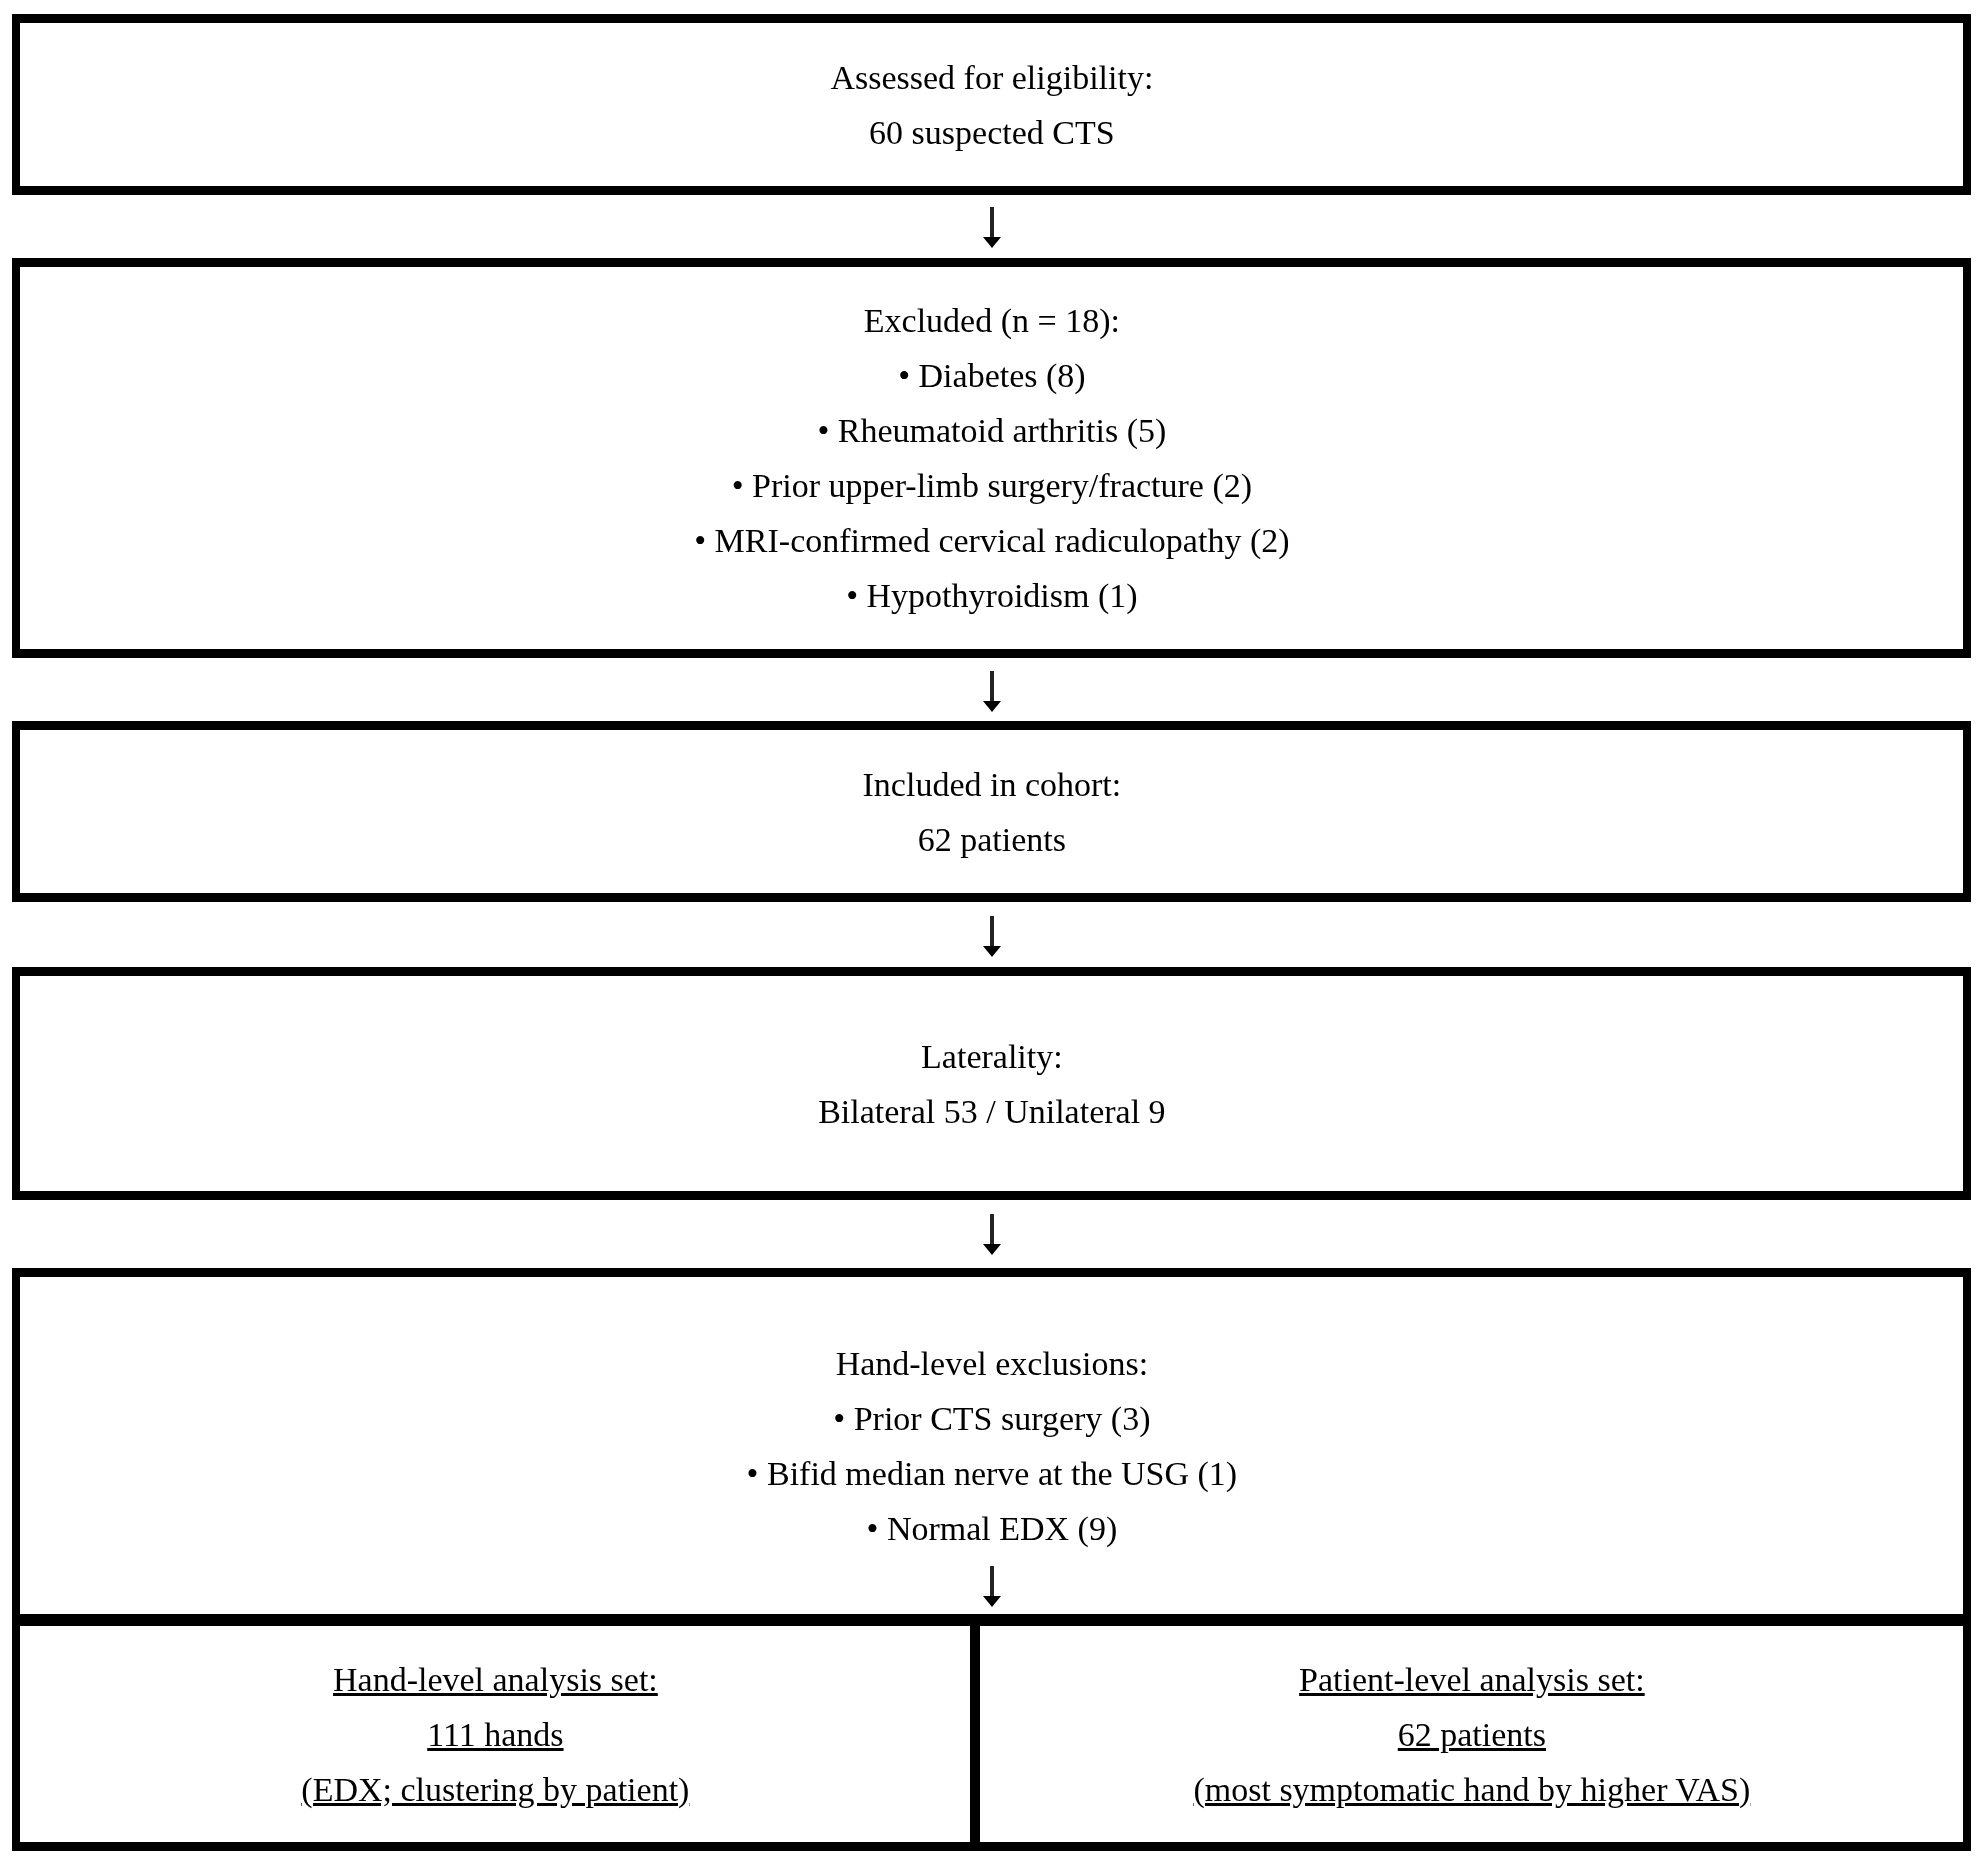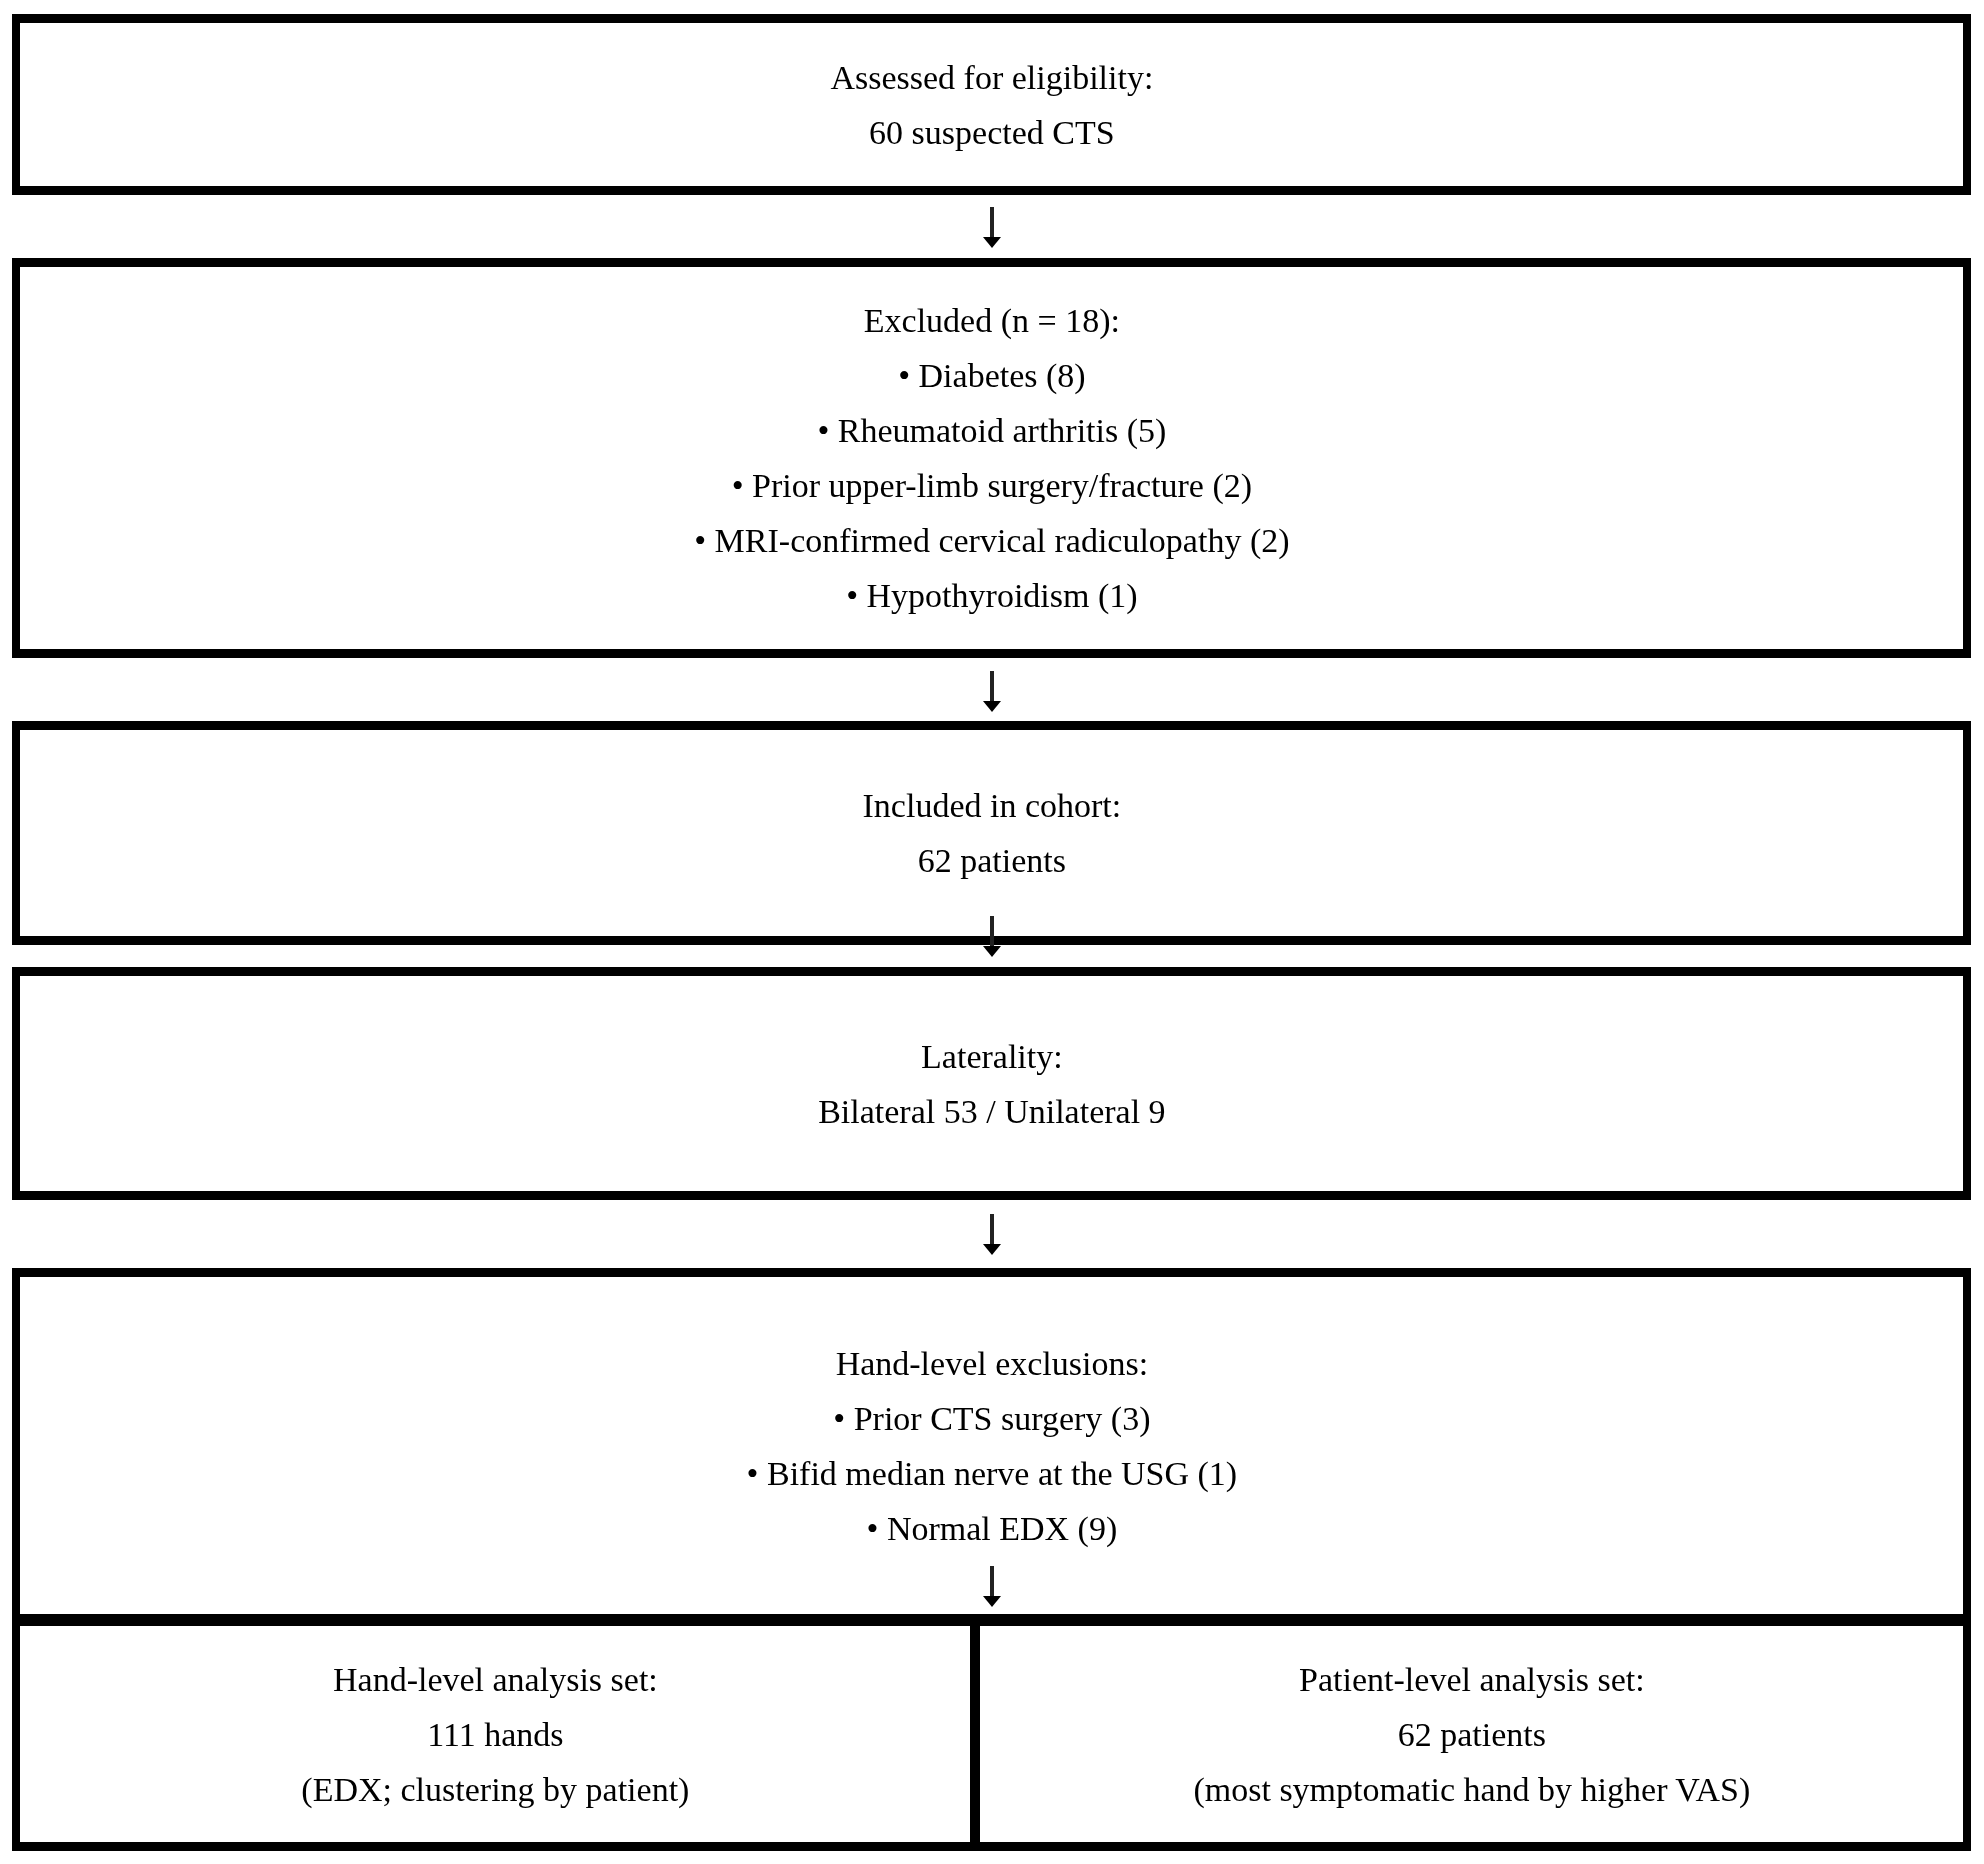--- a/index.html
+++ b/index.html
@@ -13,21 +13,21 @@
   .line { font-size:34px; line-height:55px; white-space:nowrap; }
   .arrow { position:absolute; left:992px; width:0; }
   .arrow .shaft { position:absolute; left:-1.6px; width:3.1px; background:#222; }
   .arrow .head { position:absolute; left:-9.3px; width:0; height:0;
                  border-left:9.3px solid transparent; border-right:9.3px solid transparent;
                  border-top:11.4px solid #000; }
   .split { position:absolute; left:12.4px; width:1959px; box-sizing:border-box;
            border-left:8.8px solid #000; border-right:8.8px solid #000;
            border-top:9.8px solid #000; border-bottom:9.8px solid #000; display:flex; }
   .cell { flex:1; display:flex; flex-direction:column; justify-content:center;
-          align-items:center; text-align:right; }
+          align-items:center; text-align:right;text-decoration:underline; }
   .cell.left { border-right:10.4px solid #000; flex:0 0 960px; box-sizing:border-box; }
 </style>
 </head>
 <body>
 
 <div class="box" style="top:14px;height:181px;">
   <div class="line">Assessed for eligibility:</div>
   <div class="line">60 suspected CTS</div>
 </div>
 
@@ -43,21 +43,21 @@
   <div class="line">• Prior upper-limb surgery/fracture (2)</div>
   <div class="line">• MRI-confirmed cervical radiculopathy (2)</div>
   <div class="line">• Hypothyroidism (1)</div>
 </div>
 
 <div class="arrow" style="top:671px;">
   <div class="shaft" style="top:0;height:32px;"></div>
   <div class="head" style="top:30px;"></div>
 </div>
 
-<div class="box" style="top:721px;height:224px;">
+<div class="box" style="top:721px;height:181px;">
   <div class="line">Included in cohort:</div>
   <div class="line">62 patients</div>
 </div>
 
 <div class="arrow" style="top:916px;">
   <div class="shaft" style="top:0;height:32px;"></div>
   <div class="head" style="top:30px;"></div>
 </div>
 
 <div class="box" style="top:967px;height:233px;">

